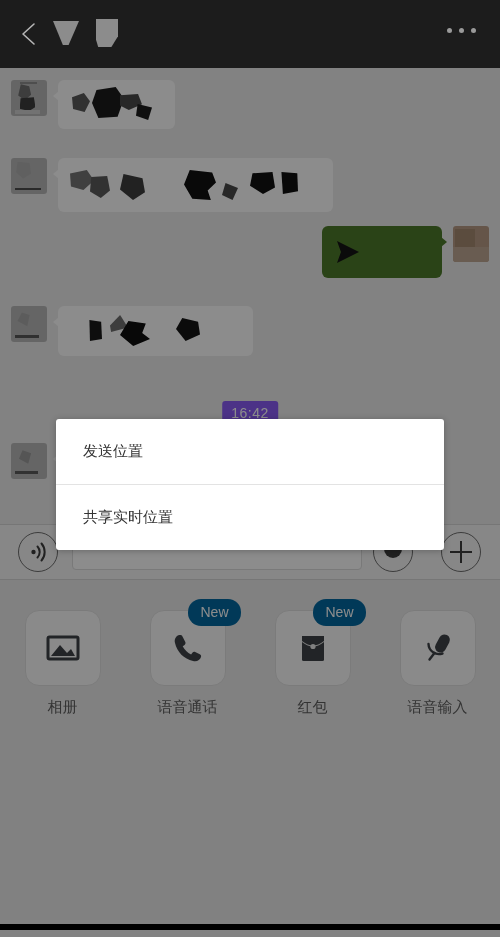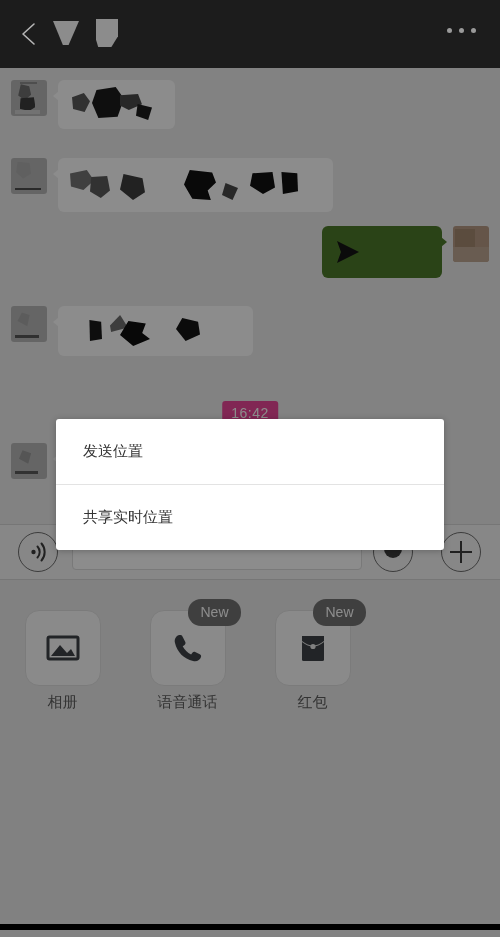--- a/index.html
+++ b/index.html
@@ -129,21 +129,21 @@
   .glyph {
     position: absolute;
     background: #2a2a2a;
   }
 
   
   .time-pill {
     position: absolute;
     left: 50%;
     transform: translateX(-50%);
-    background: #ec4899;
+    background: #8b5cf6;
     color: #ffffff;
     font-size: 14px;
     line-height: 22px;
     padding: 1px 9px;
     border-radius: 3px;
     letter-spacing: .5px;
   }
 
   
   .inputbar {
@@ -203,30 +203,30 @@
     background: #fbfbfb;
     border: 1px solid #e1e1e1;
     border-radius: 14px;
     box-sizing: border-box;
     display: flex;
     align-items: center;
     justify-content: center;
   }
   .tile svg { display: block; }
   .panel-label {
-    margin-top: 7px;
+    margin-top: 12px;
     font-size: 15px;
     color: #5e5e5e;
     line-height: 18px;
   }
   .new-badge {
     position: absolute;
     top: -12px;
     right: -16px;
-    background: #737373;
+    background: #0369a1;
     color: #ffffff;
     font-size: 14px;
     line-height: 16px;
     padding: 5px 12px 6px;
     border-radius: 13px;
     white-space: nowrap;
   }
   .bottom-bar {
     position: absolute;
     left: 0; bottom: 0;
@@ -446,20 +446,30 @@
             <path d="M9 9 h22 v5 c-4 3 -7.5 4.6 -11 4.6 S13 17 9 14 Z" fill="#ebebeb"></path>
             <path d="M9 8 h22 v5 c-4 3 -7.5 4.6 -11 4.6 S13 16 9 13 Z" fill="#3f4348"></path>
             <circle cx="20" cy="18.5" r="2.6" fill="#ebebeb"></circle>
           </svg>
           <div class="new-badge">New</div>
         </div>
         <div class="panel-label">红包</div>
       </div>
 
 
+      <div class="panel-cell">
+        <div class="tile">
+          <svg width="40" height="40" viewBox="0 0 40 40">
+            <rect x="19" y="6" width="11" height="19" rx="5.5" fill="#3f4348" transform="rotate(28 24.5 15.5)"></rect>
+            <path d="M10.5 16 a10.5 10.5 0 0 0 14 9.5" fill="none" stroke="#3f4348" stroke-width="2.4" stroke-linecap="round"></path>
+            <line x1="11.5" y1="31.5" x2="16.5" y2="25" stroke="#3f4348" stroke-width="2.4" stroke-linecap="round"></line>
+          </svg>
+        </div>
+        <div class="panel-label">语音输入</div>
+      </div>
 
     </div>
     <div class="bottom-bar"></div>
   </div>
 
   <div class="scrim"></div>
 
   <div class="sheet">
     <div class="sheet-item">发送位置</div>
     <div class="sheet-divider"></div>

